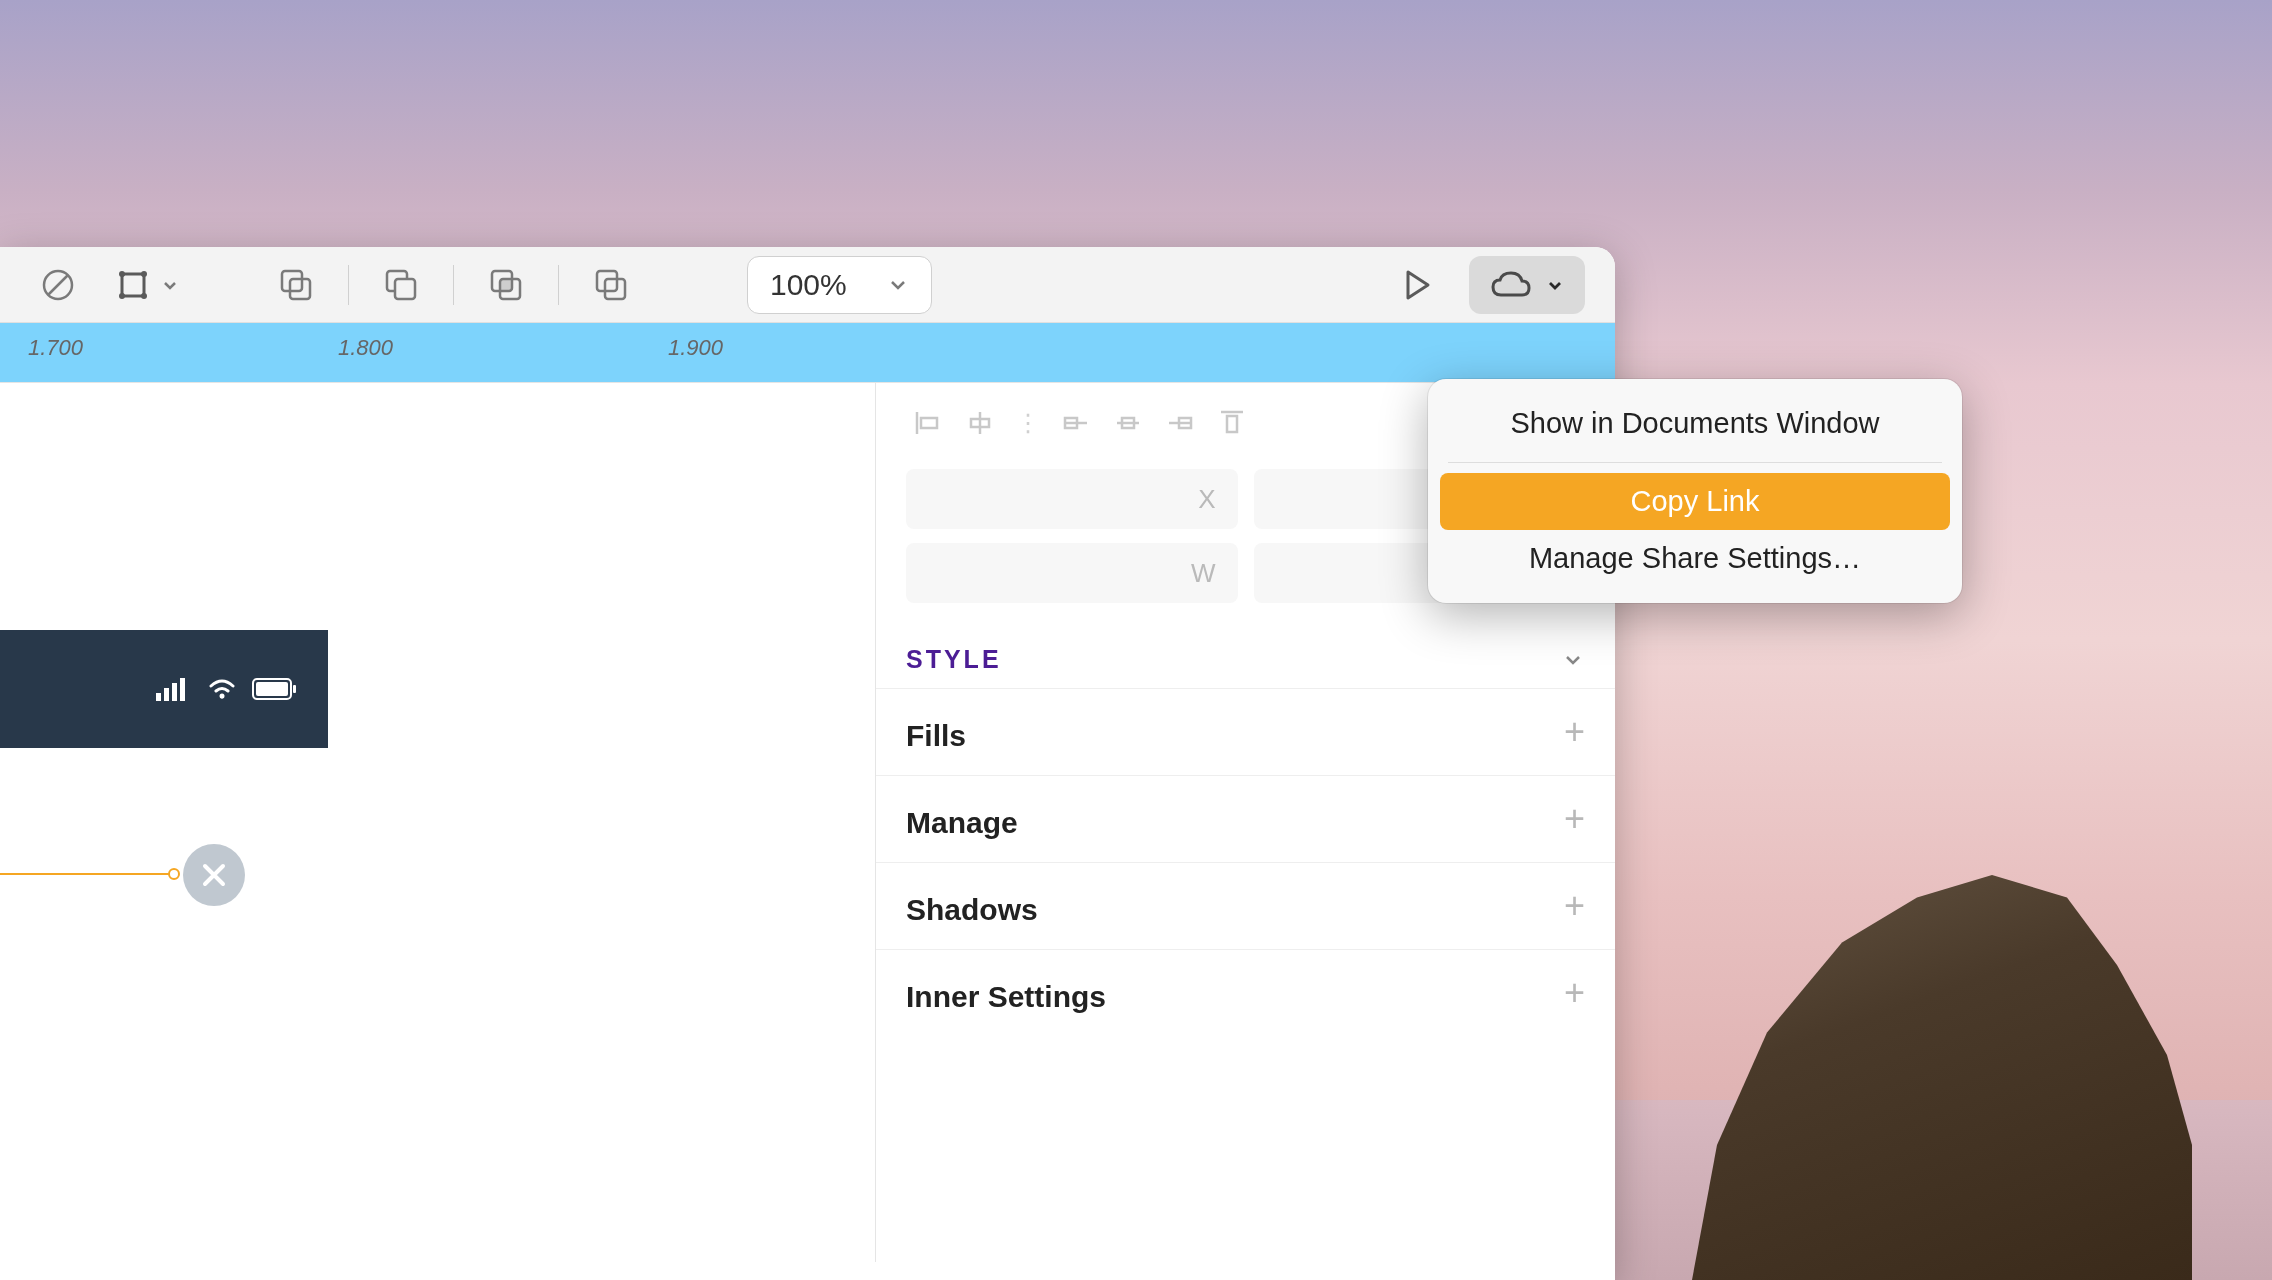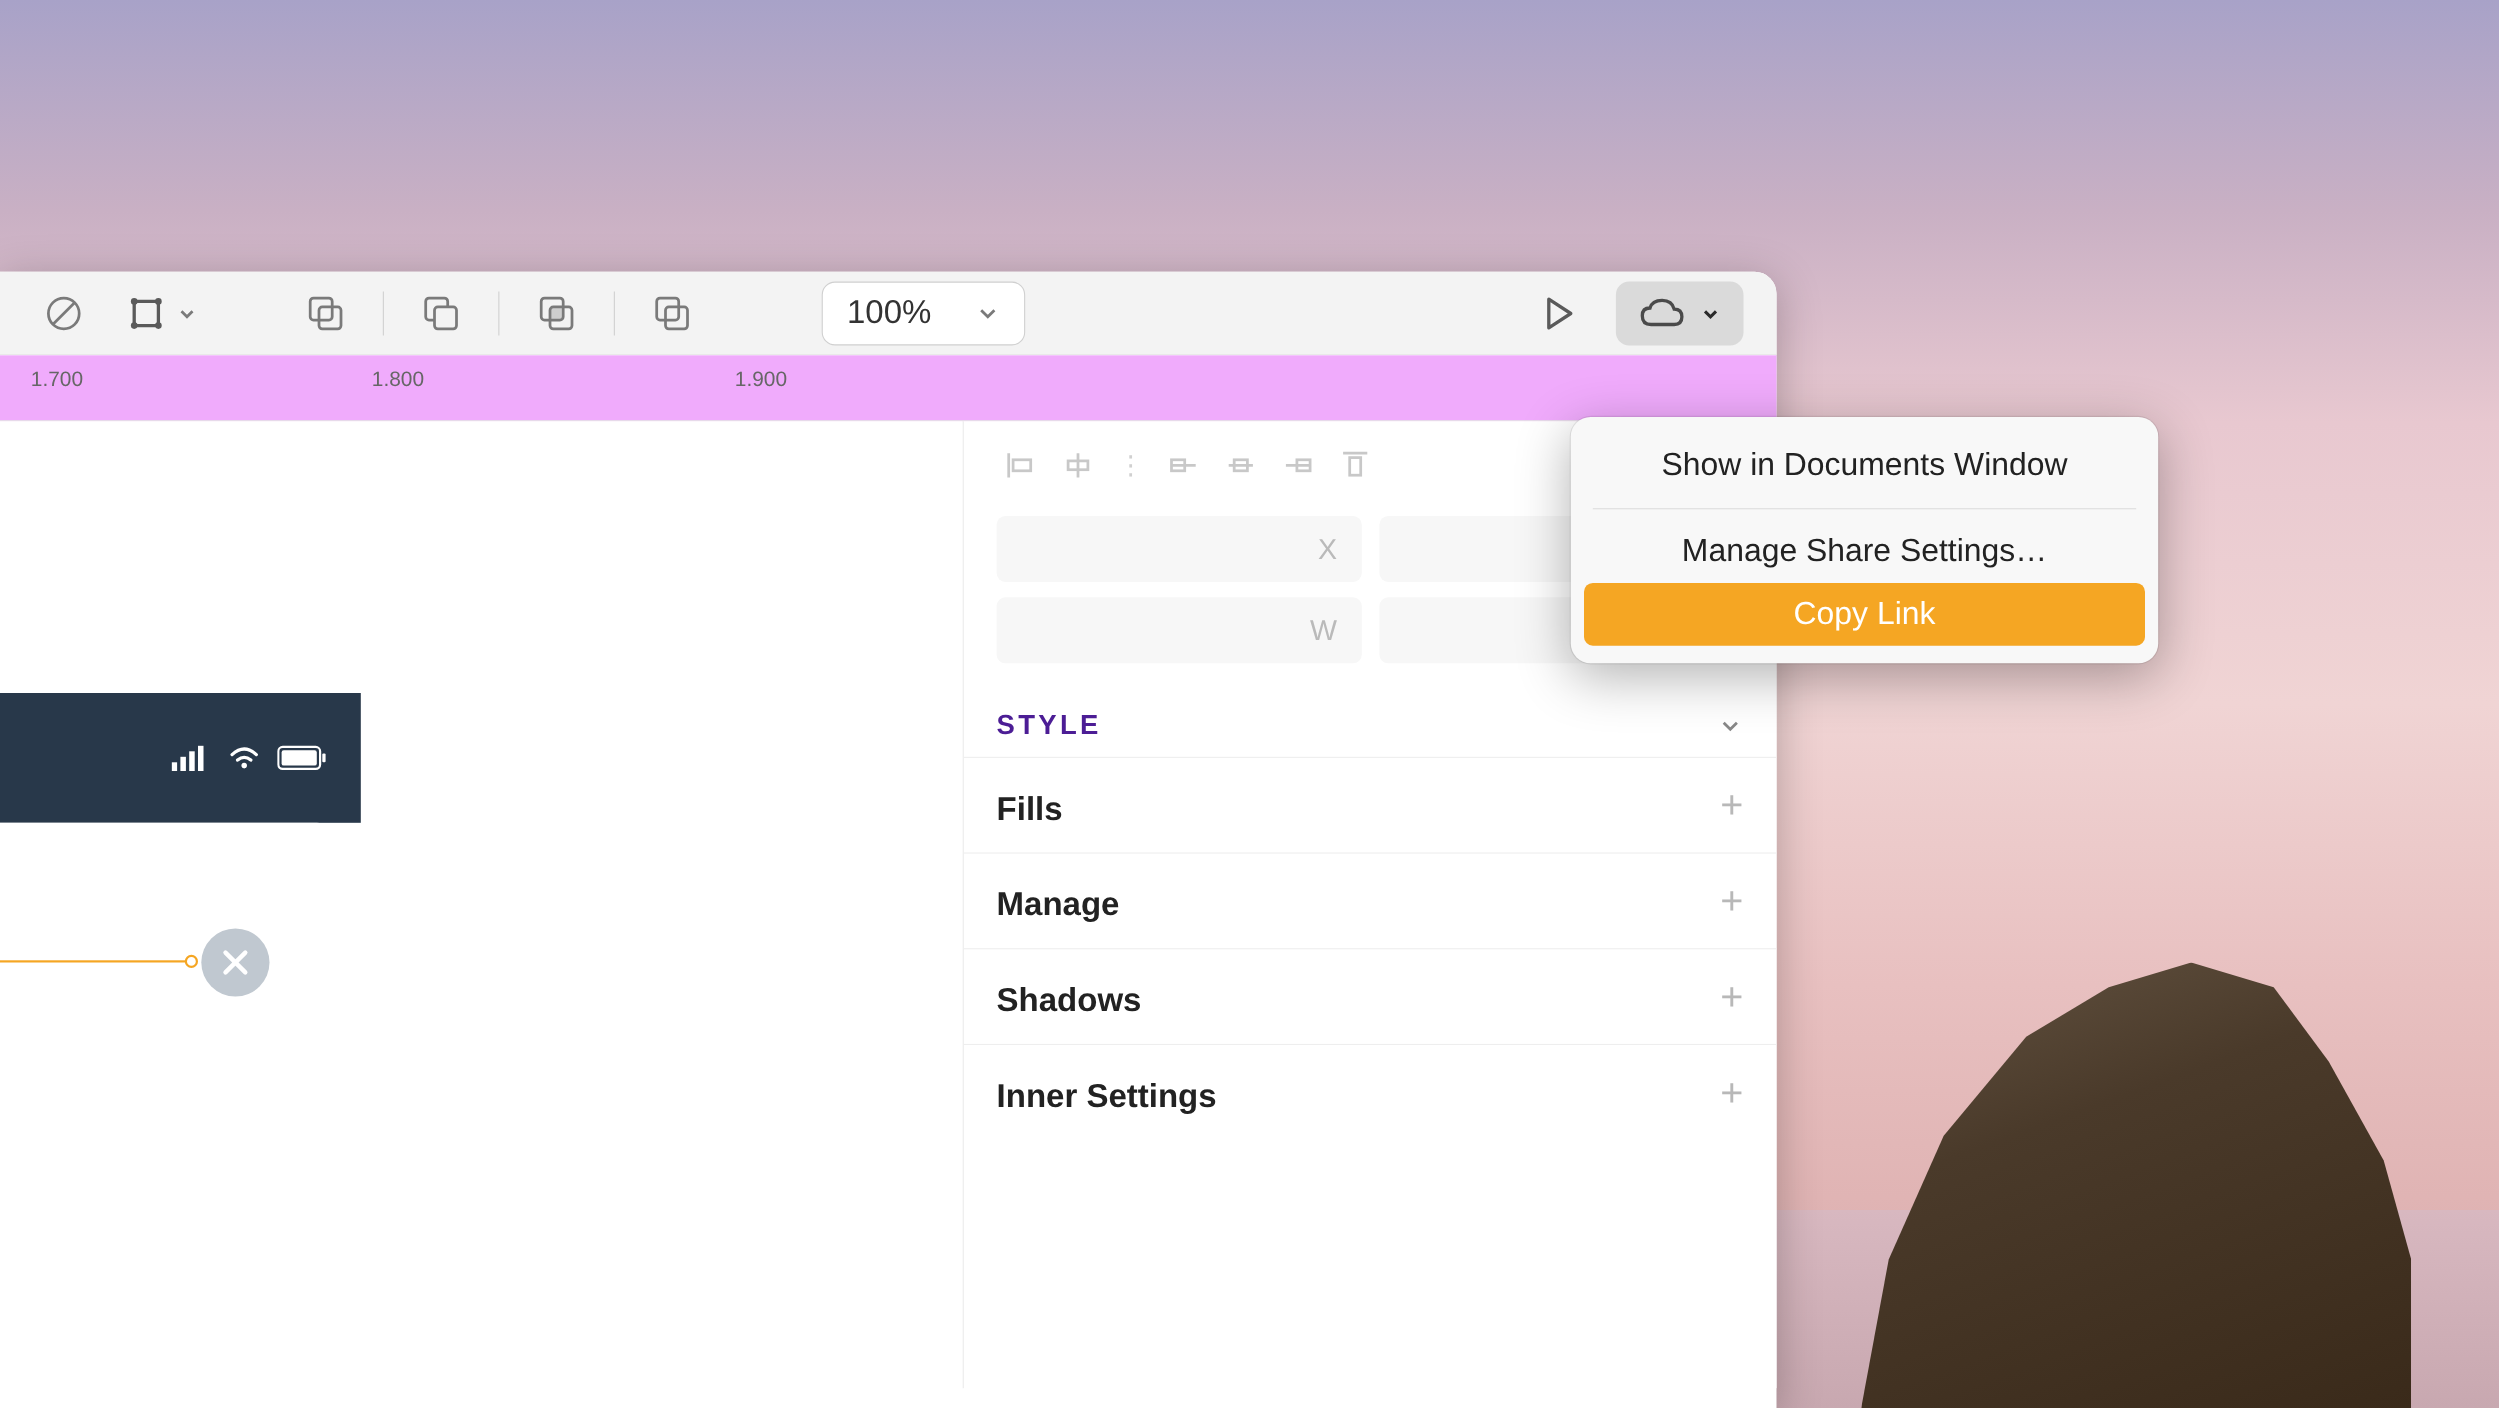--- a/index.html
+++ b/index.html
@@ -103,26 +103,27 @@
   background: #dadada;
   border-radius: 12px;
   height: 58px;
   padding: 0 20px;
   gap: 12px;
   color: #4a4a4a;
 }
 
 .ruler {
   height: 60px;
-  background: #f0abfc;
+  background: #7dd3fc;
   border-bottom: 1px solid #e5e5e5;
   display: flex;
   position: relative;
-  font-size: 19px;
+  font-size: 22px;
   color: #666;
+  font-style: italic;
 }
 .ruler-tick {
   position: absolute;
   top: 12px;
 }
 
 .canvas-area {
   position: relative;
   display: flex;
   height: calc(100% - 154px);
@@ -506,15 +507,15 @@
         <span>Inner Settings</span>
         <span class="plus-btn">+</span>
       </div>
     </div>
   </div>
 </div>
 
 <div class="dropdown">
   <div class="dropdown-item">Show in Documents Window</div>
   <div class="dropdown-sep"></div>
+  <div class="dropdown-item highlighted">Copy Link</div>
   <div class="dropdown-item">Manage Share Settings…</div>
-  <div class="dropdown-item highlighted">Copy Link</div>
 </div>
 
 </body></html>

